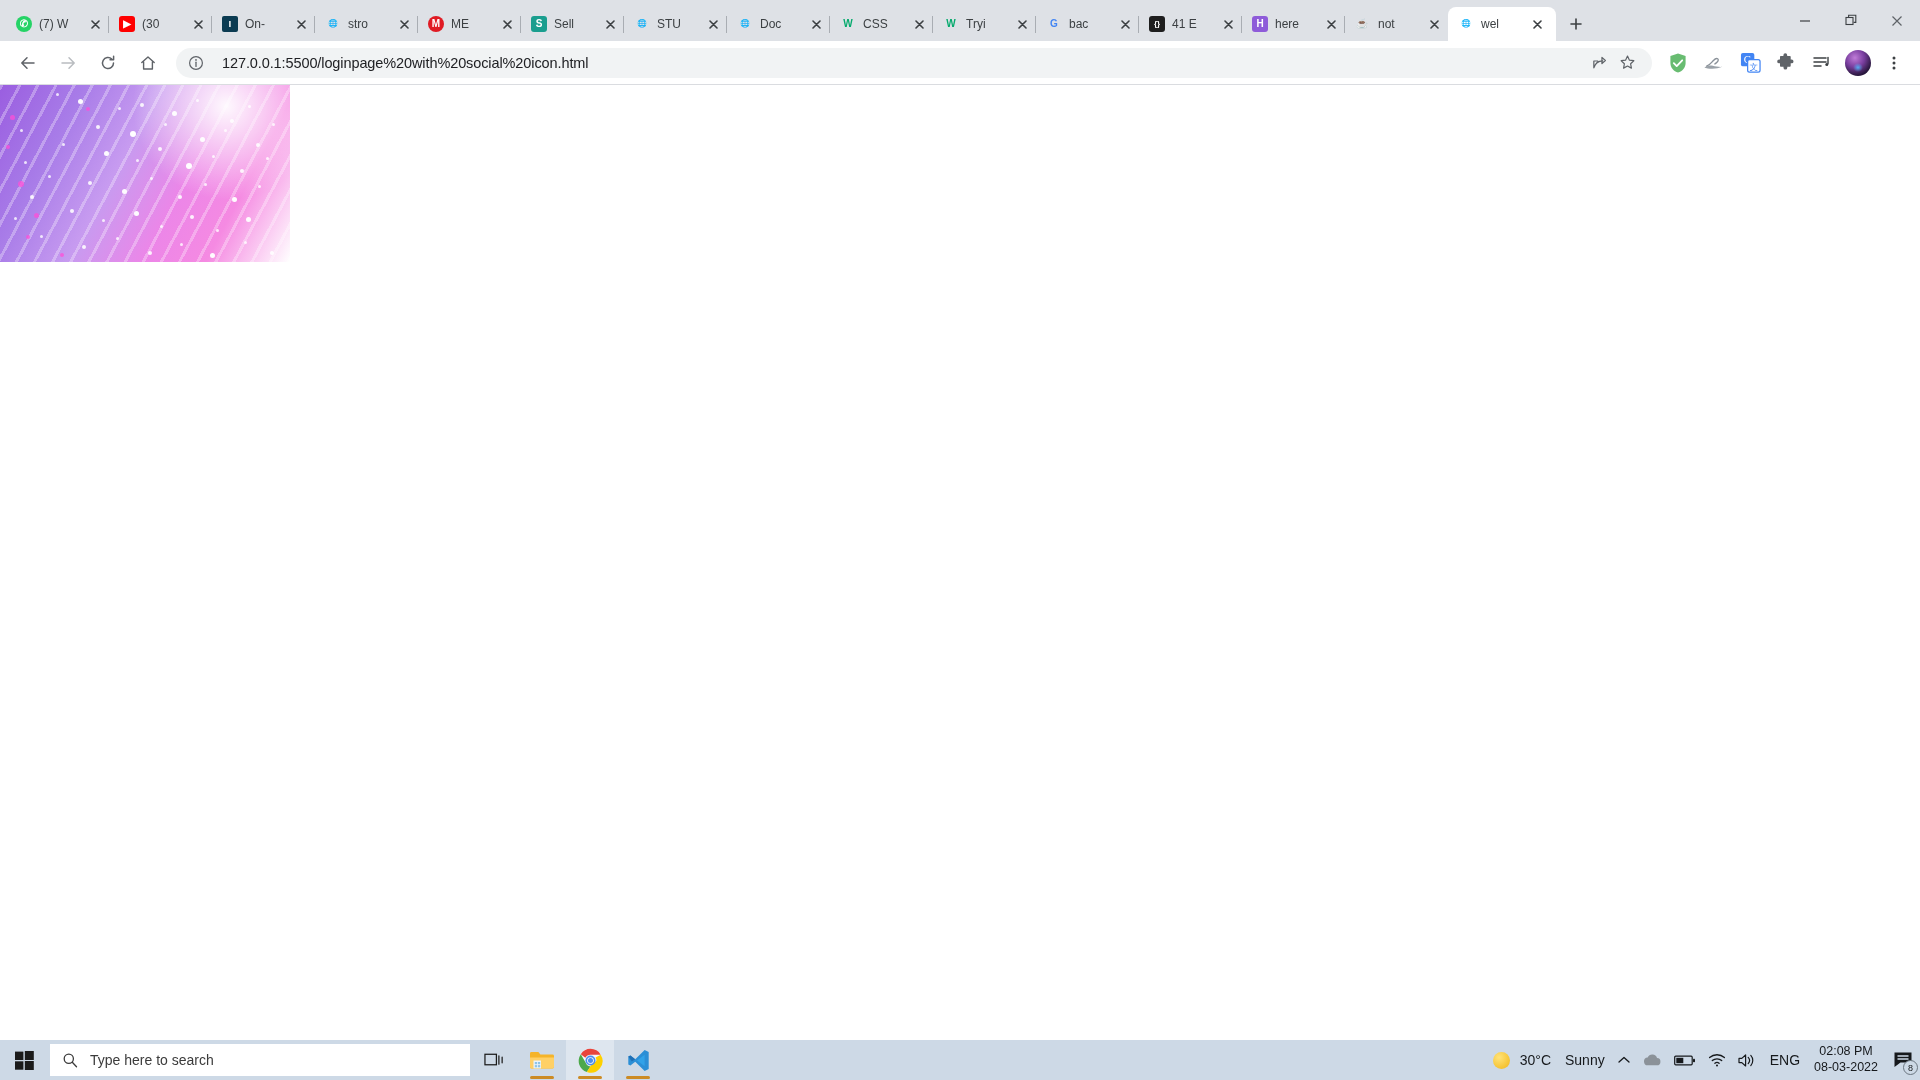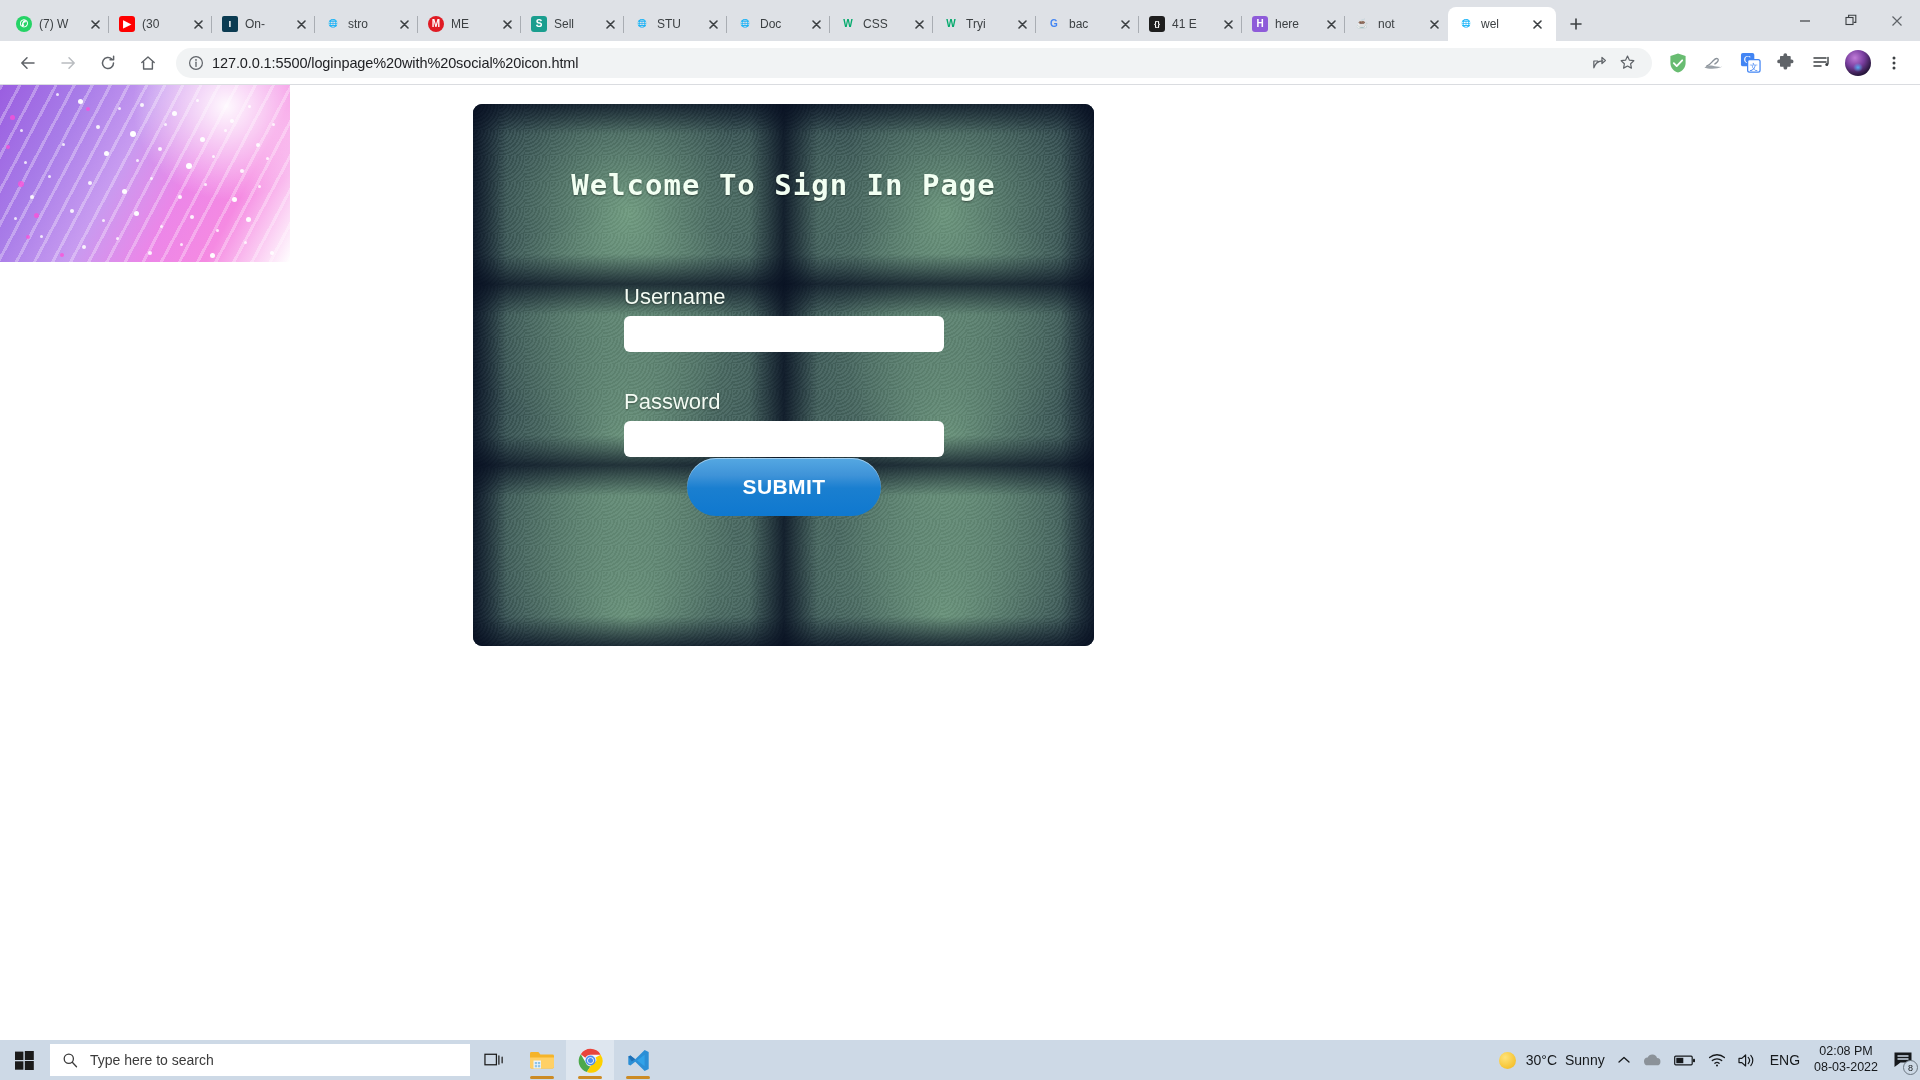--- a/index.html
+++ b/index.html
@@ -67,21 +67,21 @@
   .navbtn {
     width: 32px; height: 32px; margin: 0 4px;
     display: flex; align-items: center; justify-content: center; border-radius: 50%;
   }
   .omnibox {
     flex: 1 1 auto; height: 30px; background: #f1f3f4; border-radius: 16px;
     display: flex; align-items: center; padding: 0 12px; margin: 0 8px;
     min-width: 0;
   }
   .omni-url {
-    font-size: 14.5px; color: #202124; margin-left: 8px;
+    font-size: 14.5px; color: #202124; margin-left: 18px;
     white-space: nowrap; overflow: hidden; letter-spacing: -0.1px;
   }
   .omni-right { display: flex; align-items: center; margin-left: auto; gap: 2px; }
   .omni-ico { width: 26px; height: 26px; display: flex; align-items: center; justify-content: center; }
   .tbico {
     width: 30px; height: 30px; margin: 0 3px;
     display: flex; align-items: center; justify-content: center; flex: 0 0 auto;
   }
   .avatar {
     width: 26px; height: 26px; border-radius: 50%; flex: 0 0 26px;
@@ -529,33 +529,20 @@
         <span class="spark" style="left: 24px; top: 76px; width: 3px; height: 3px; opacity: 0.8;"></span>
         <span class="spark" style="left: 10px; top: 30px; width: 5px; height: 5px; background: rgb(255, 79, 216); opacity: 0.75;"></span>
         <span class="spark" style="left: 18px; top: 96px; width: 6px; height: 6px; background: rgb(255, 79, 216); opacity: 0.75;"></span>
         <span class="spark" style="left: 34px; top: 128px; width: 5px; height: 5px; background: rgb(255, 79, 216); opacity: 0.75;"></span>
         <span class="spark" style="left: 6px; top: 60px; width: 4px; height: 4px; background: rgb(255, 79, 216); opacity: 0.75;"></span>
         <span class="spark" style="left: 26px; top: 150px; width: 4px; height: 4px; background: rgb(255, 79, 216); opacity: 0.75;"></span>
         <span class="spark" style="left: 60px; top: 168px; width: 4px; height: 4px; background: rgb(255, 79, 216); opacity: 0.75;"></span>
         <span class="spark" style="left: 86px; top: 22px; width: 4px; height: 4px; background: rgb(255, 79, 216); opacity: 0.75;"></span>
       </div>
 
-    <div class="card">
-      <div class="card-inner">
-        <div class="card-title">Welcome To Sign In Page</div>
-
-        <div class="field-label label-user">Username</div>
-        <input class="field-input input-user" type="text" placeholder="" style="">
-
-        <div class="field-label label-pass">Password</div>
-        <input class="field-input input-pass" type="password" placeholder="" style="">
-
-        <button class="submit-btn">SUBMIT</button>
-      </div>
-    </div>
   </div>
 </div>
 
 <div class="taskbar">
   <div class="start">
     <svg width="19" height="19" viewBox="0 0 19 19">
       <rect x="0" y="0.6" width="8.4" height="8.4" fill="#1b1b1b"></rect>
       <rect x="9.8" y="0" width="9" height="9" fill="#1b1b1b"></rect>
       <rect x="0" y="10.3" width="8.4" height="8.4" fill="#1b1b1b"></rect>
       <rect x="9.8" y="10" width="9" height="9" fill="#1b1b1b"></rect>
@@ -606,21 +593,21 @@
       <path d="M19.4 2.2L9.6 11.6 4.6 7.8 2.4 8.9v8.2l2.2 1.1 5-3.8 9.8 9.4 4.2-2V4.2z" fill="#2b8fd6"></path>
       <path d="M19.4 6.9v12.2L11.5 13z" fill="#31a2e8"></path>
       <path d="M2.4 8.9l2.2-1.1 5 3.8-3.5 2.4z" fill="#1f6fb5"></path>
     </svg>
   </div>
 
   <div class="tray">
     <div class="tray-item">
       <div class="sun"></div>
       <span class="tray-text" style="margin-left:10px">30°C</span>
-      <span class="tray-text" style="margin-left:8px">Sunny</span>
+      <span class="tray-text" style="margin-left:14px">Sunny</span>
     </div>
     <div class="tray-item">
       <svg width="14" height="14" viewBox="0 0 14 14">
         <path d="M2 9l5-4.6L12 9" fill="none" stroke="#16191c" stroke-width="1.3" stroke-linecap="round" stroke-linejoin="round"></path>
       </svg>
     </div>
     <div class="tray-item">
       <svg width="19" height="14" viewBox="0 0 20 14">
         <path d="M5.4 12.6a4.1 4.1 0 0 1-.5-8.2A5.3 5.3 0 0 1 14.8 5a3.8 3.8 0 0 1-.5 7.6z" fill="#8b9299"></path>
       </svg>

